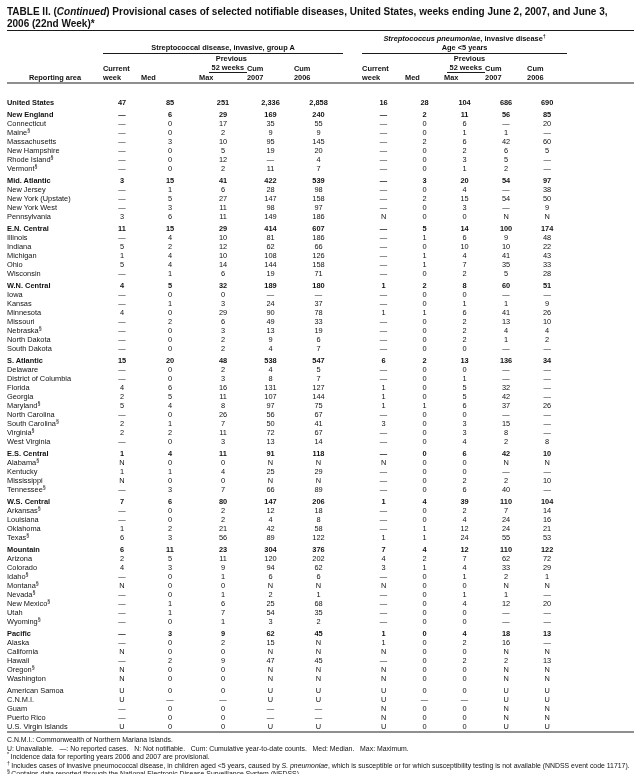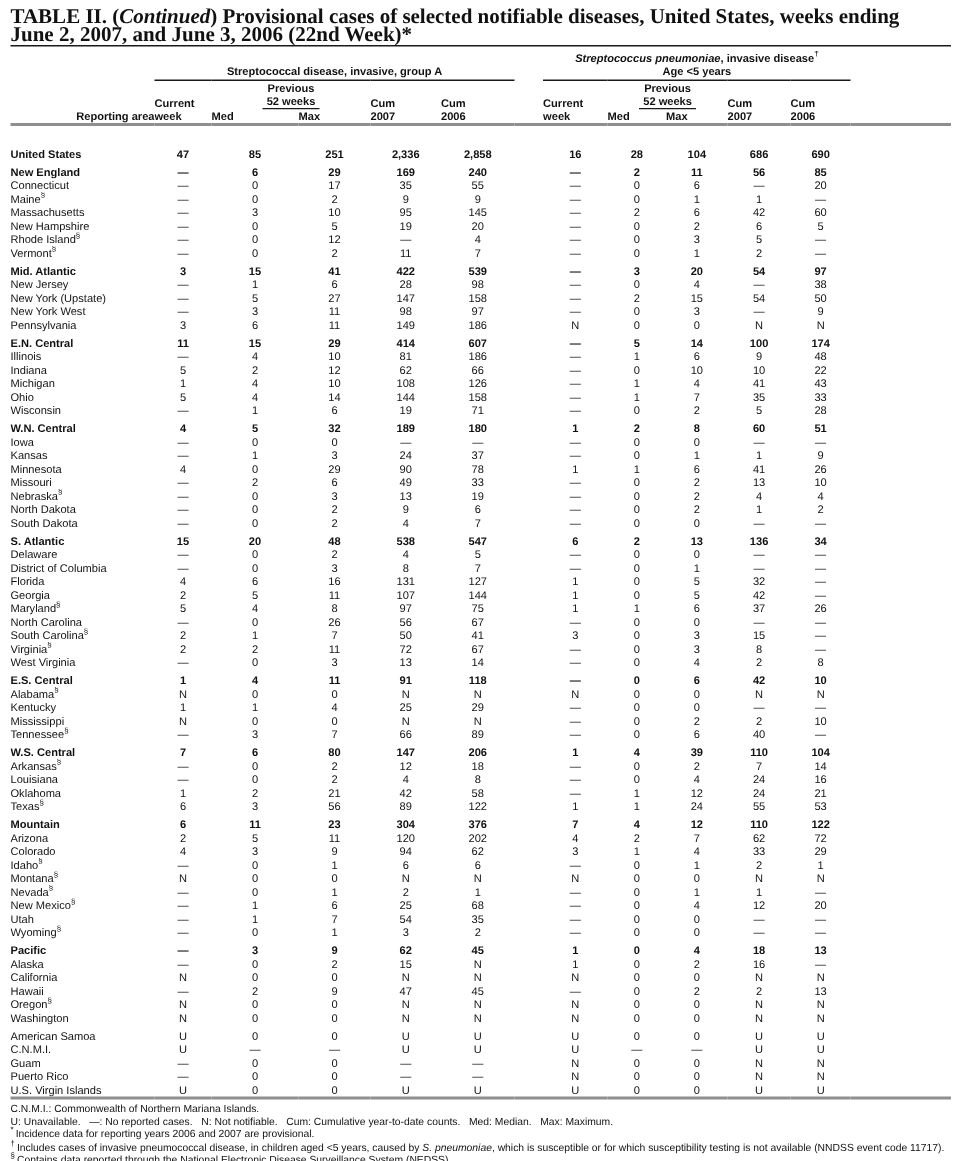--- a/index.html
+++ b/index.html
@@ -8,26 +8,25 @@
     width: 640px;
     height: 774px;
     overflow: hidden;
     font-family: "Liberation Sans", sans-serif;
     color: #111;
     -webkit-font-smoothing: antialiased;
   }
   .page { padding: 6px 6px 0 7px; }
 
   .title {
-    font-size: 14px;
+    font-size: 10px;
     font-weight: bold;
     line-height: 11.5px;
     width: 618px;
     letter-spacing: 0px;
-    font-family: Liberation Serif, serif;
   }
   .title-rule {
     border-bottom: 1px solid #1a1a1a;
     width: 627px;
     margin-top: 1px;
   }
 
   table.main {
     border-collapse: collapse;
     table-layout: fixed;
@@ -45,23 +44,23 @@
   }
   thead th { font-weight: bold; }
 
   th.grp {
     text-align: center;
     border-bottom: 1px solid #1a1a1a;
     padding-bottom: 1px;
   }
   .grpline { display: block; line-height: 9.2px; }
 
-  th.area-h { text-align: right; }
+  th.area-h { text-align: center; }
   th.colhead { text-align: left; }
-  th.prev { text-align: center; }
+  th.prev { text-align: right; }
   .pl { display: inline-block; line-height: 9px; }
   .pl.u {
     border-bottom: 1px solid #1a1a1a;
     padding: 0 3px 0px 3px;
   }
   th.bb, td.bb { border-bottom: 2.5px solid #8f8f8f; }
 
   tbody td.area { text-align: left; }
   tbody td.num  { text-align: center; }
   tbody tr.bold td { font-weight: bold; }

